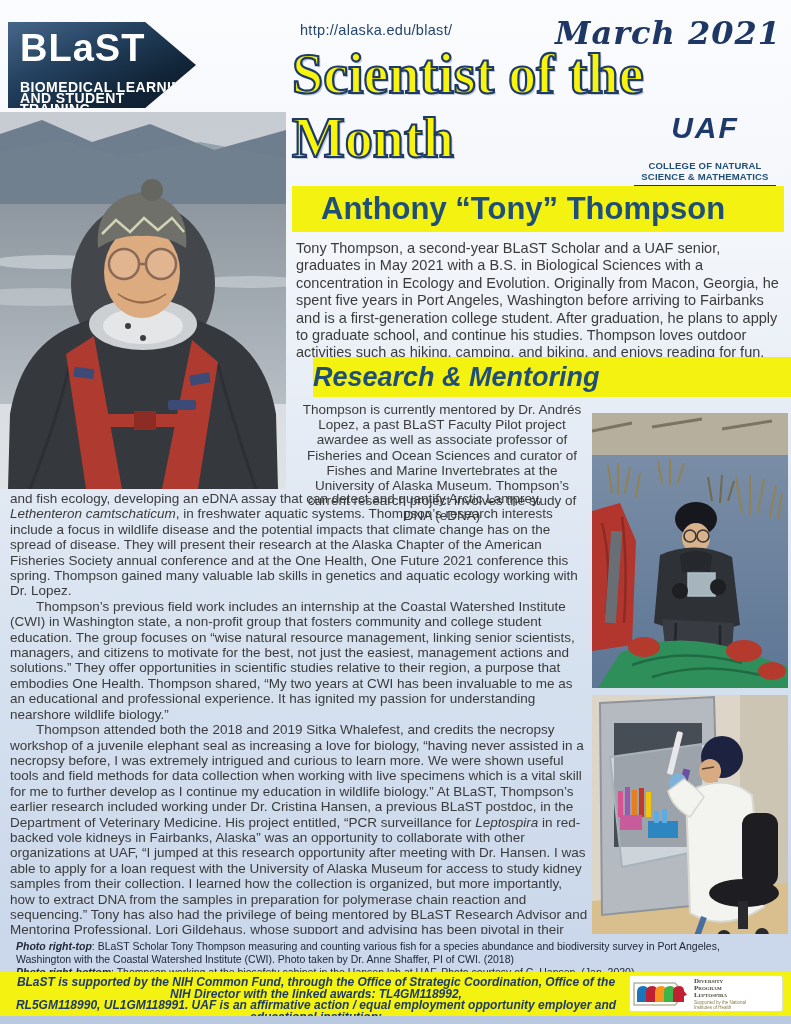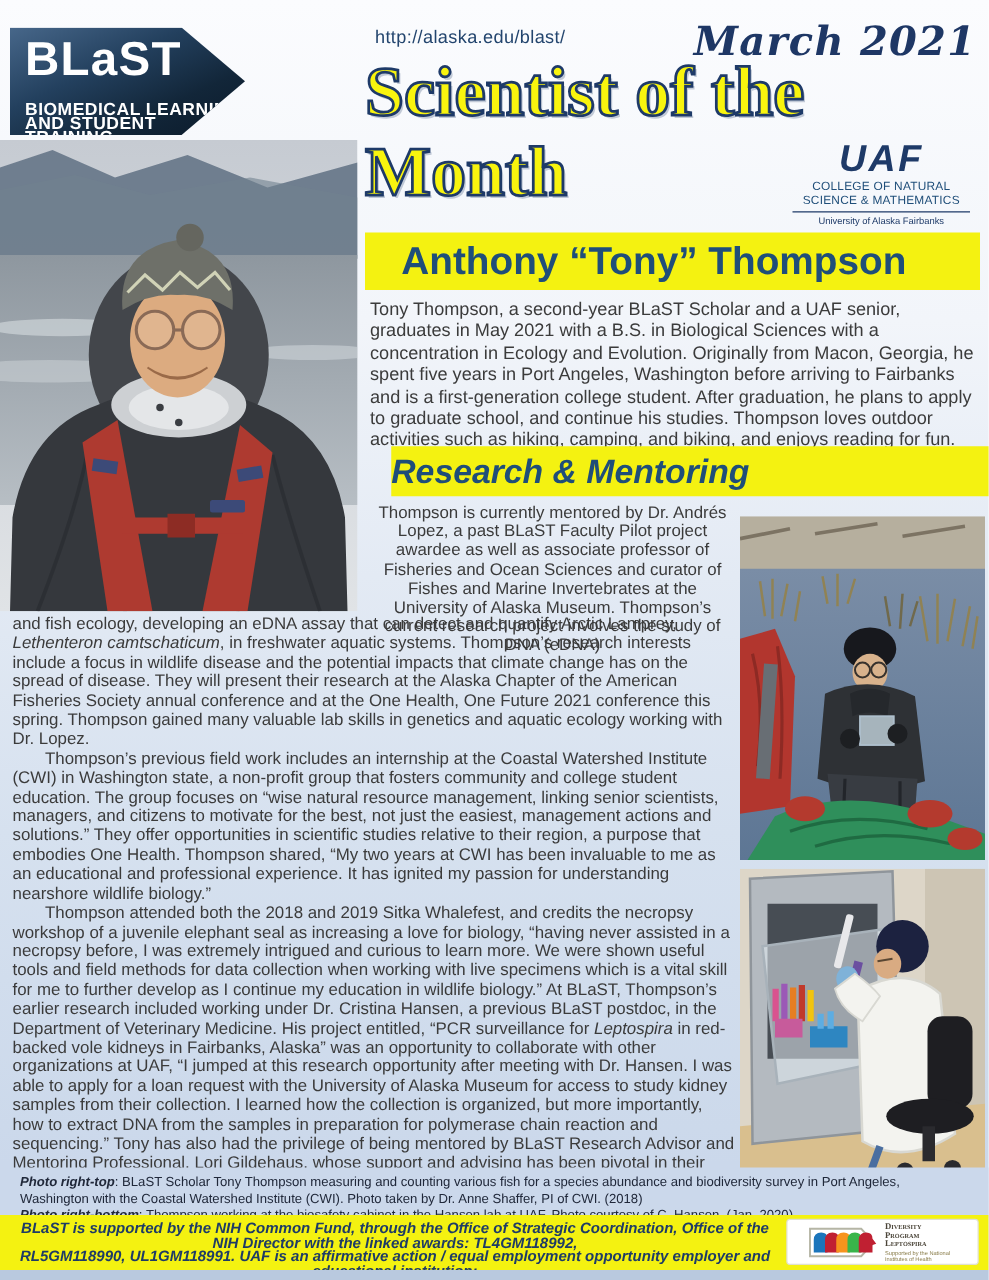--- a/index.html
+++ b/index.html
@@ -21,21 +21,21 @@
   .issue-date{right:10px;top:14px;width:260px;text-align:right;
     font-family:"DejaVu Serif",serif;font-style:italic;font-weight:bold;
     font-size:32px;color:#1e3765;letter-spacing:1px;}
   .main-title{left:292px;top:42px;width:470px;
     font-family:"Liberation Serif",serif;font-weight:bold;font-size:56px;line-height:64px;
     color:#f8f40e;-webkit-text-stroke:2.2px #1e3a68;text-shadow:2px 2px 0 rgba(30,58,104,.25);}
 
   
   .uaf{left:626px;top:114px;width:158px;text-align:center;color:#1e3a68;}
   .uaf-acronym{font-size:30px;font-weight:900;letter-spacing:2px;line-height:28px;font-style:italic;}
-  .uaf-college{font-size:9.5px;font-weight:normal;letter-spacing:.2px;line-height:11px;color:#1f4e79;margin-top:2px;}
+  .uaf-college{font-size:9.5px;font-weight:bold;letter-spacing:.2px;line-height:11px;color:#1f4e79;margin-top:18px;}
   .uaf-rule{height:1px;background:#1e3a68;margin:3px 8px 2px;}
   .uaf-univ{font-size:7.5px;color:#1e3a68;}
 
   
   .banner{background:#f4f211;color:#1f4e79;}
   .name-banner{left:292px;top:186px;width:492px;height:46px;font-size:31px;font-weight:bold;
     line-height:46px;padding-left:29px;box-sizing:border-box;}
   .research-banner{left:292px;top:357px;width:492px;height:40px;font-size:27px;font-weight:bold;
     font-style:italic;line-height:40px;text-align:left;margin-left:21px;}
 
@@ -55,21 +55,21 @@
   .captions{left:0;top:934px;width:791px;height:40px;background:#cbd8eb;
     padding:6px 14px 0 16px;box-sizing:border-box;font-size:10.5px;line-height:13.2px;color:#20283a;}
   .captions b i{font-weight:bold;}
 
   
   .footer{left:0;top:972px;width:791px;height:44px;background:#f4f211;}
   .footer-text{position:absolute;left:10px;top:5px;width:612px;text-align:center;
     font-size:12px;line-height:11.5px;font-style:italic;font-weight:bold;color:#1e3b66;}
   .footer-text .u{text-decoration:underline;}
   .dpc{position:absolute;right:8px;top:3px;width:154px;height:37px;background:#fff;border:1px solid #e0e0d0;
-    border-radius:3px;display:flex;align-items:center;padding:1px 17px;box-sizing:border-box;}
+    border-radius:3px;display:flex;align-items:center;padding:1px 3px;box-sizing:border-box;}
   .dpc-text{margin-left:3px;line-height:6.5px;}
   .dpc-line{font-family:"Liberation Serif",serif;font-variant:small-caps;font-weight:bold;
     font-size:7px;color:#4a4438;line-height:7px;}
   .dpc-sub{font-size:4.5px;color:#8a7d4a;line-height:5px;margin-top:1px;}
   .bottom-strip{left:0;top:1016px;width:791px;height:8px;background:#b9c9df;}
 </style>
 </head>
 <body>
 
 <div class="page">

